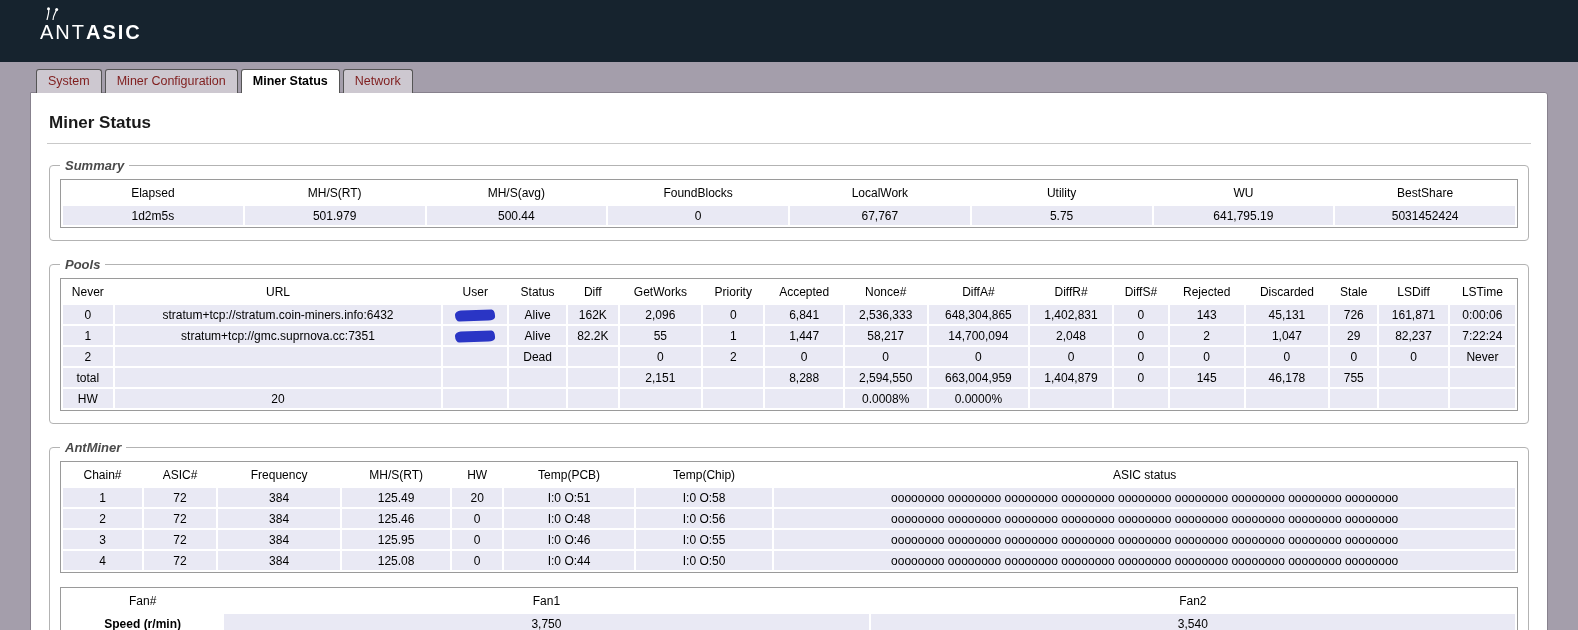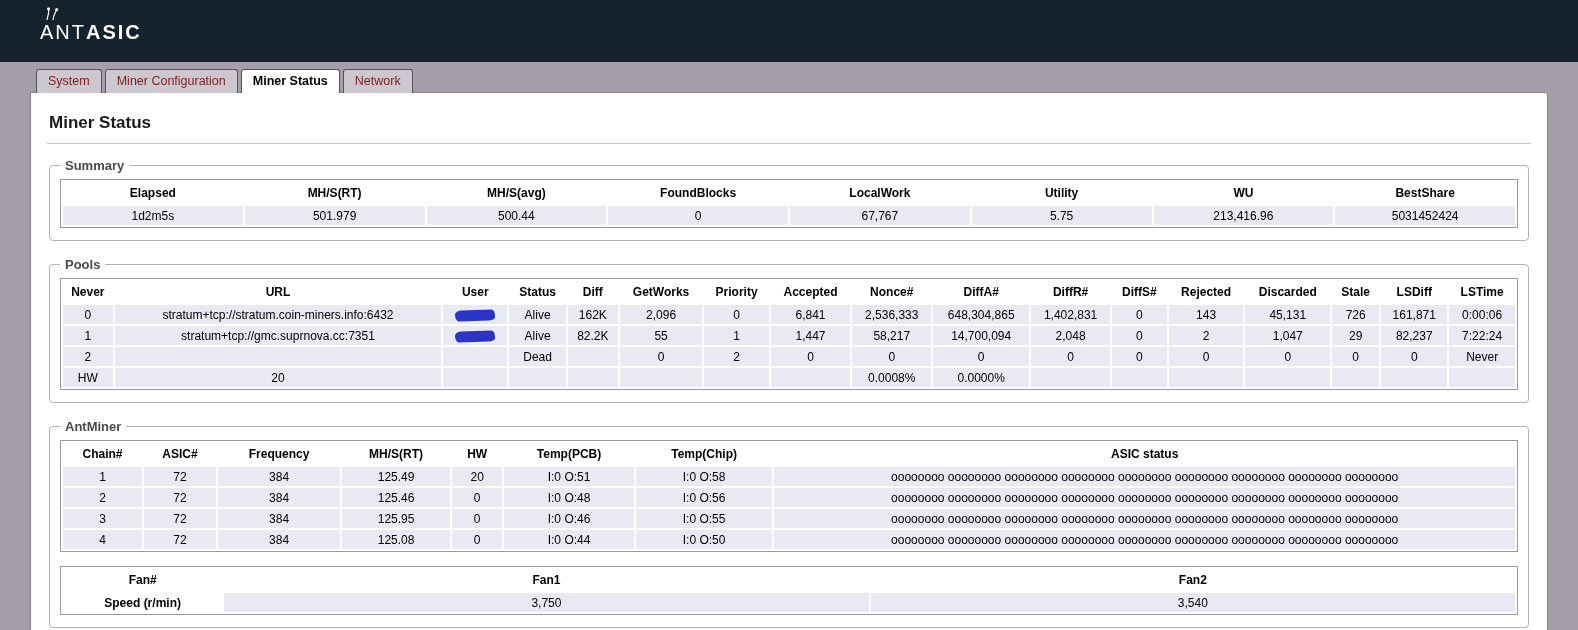--- a/index.html
+++ b/index.html
@@ -64,33 +64,33 @@
   }
   .page-title { font-size: 17px; font-weight: bold; color: #1a1a1a; margin: 16px 4px 10px; }
   .title-rule { border: none; border-top: 1px solid #c9c9c9; margin: 0 2px 14px; }
 
   fieldset {
     border: 1px solid #b3b3b3;
     border-radius: 4px;
     margin: 4px 4px 16px;
     padding: 6px 10px 12px;
   }
-  legend { font-weight: bold; font-size: 13px; color: #4a4a4a; padding: 0 5px; }
+  legend { font-weight: bold; font-size: 13px; color: #4a4a4a; padding: 0 5px; font-style: italic; }
 
   
   table.data {
     width: 100%;
     border-collapse: separate;
     border-spacing: 2px;
     background: #fff;
     border: 1px solid #9a9a9a;
     font-size: 12px;
   }
   table.data th {
-    font-weight: bold;
+    font-weight: normal;
     color: #000;
     background: #fff;
     padding: 4px 4px;
     text-align: center;
     white-space: nowrap;
   }
   table.data td {
     background: #e9e9f4;
     color: #000;
     padding: 2.5px 4px;
@@ -170,21 +170,21 @@
             </tr>
           </thead>
           <tbody>
             <tr>
               <td>1d2m5s</td>
               <td>501.979</td>
               <td>500.44</td>
               <td>0</td>
               <td>67,767</td>
               <td>5.75</td>
-              <td>213,416.96</td>
+              <td>641,795.19</td>
               <td>5031452424</td>
             </tr>
           </tbody>
         </table>
     </fieldset>
 
     <fieldset>
       <legend>Pools</legend>
       <table class="data pools">
           <thead>
@@ -260,20 +260,39 @@
               <td>0</td>
               <td>0</td>
               <td>0</td>
               <td>0</td>
               <td>0</td>
               <td>0</td>
               <td>0</td>
               <td>Never</td>
             </tr>
             <tr>
+              <td>total</td>
+              <td></td>
+              <td></td>
+              <td></td>
+              <td></td>
+              <td>2,151</td>
+              <td></td>
+              <td>8,288</td>
+              <td>2,594,550</td>
+              <td>663,004,959</td>
+              <td>1,404,879</td>
+              <td>0</td>
+              <td>145</td>
+              <td>46,178</td>
+              <td>755</td>
+              <td></td>
+              <td></td>
+            </tr>
+            <tr>
               <td>HW</td>
               <td>20</td>
               <td></td>
               <td></td>
               <td></td>
               <td></td>
               <td></td>
               <td></td>
               <td>0.0008%</td>
               <td>0.0000%</td>

